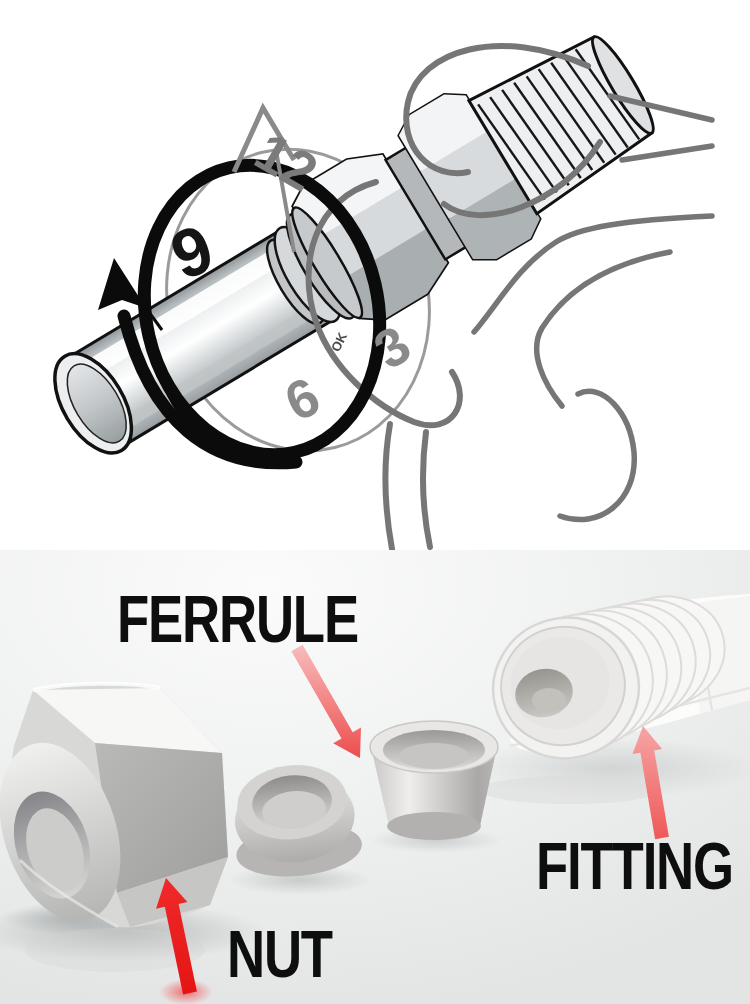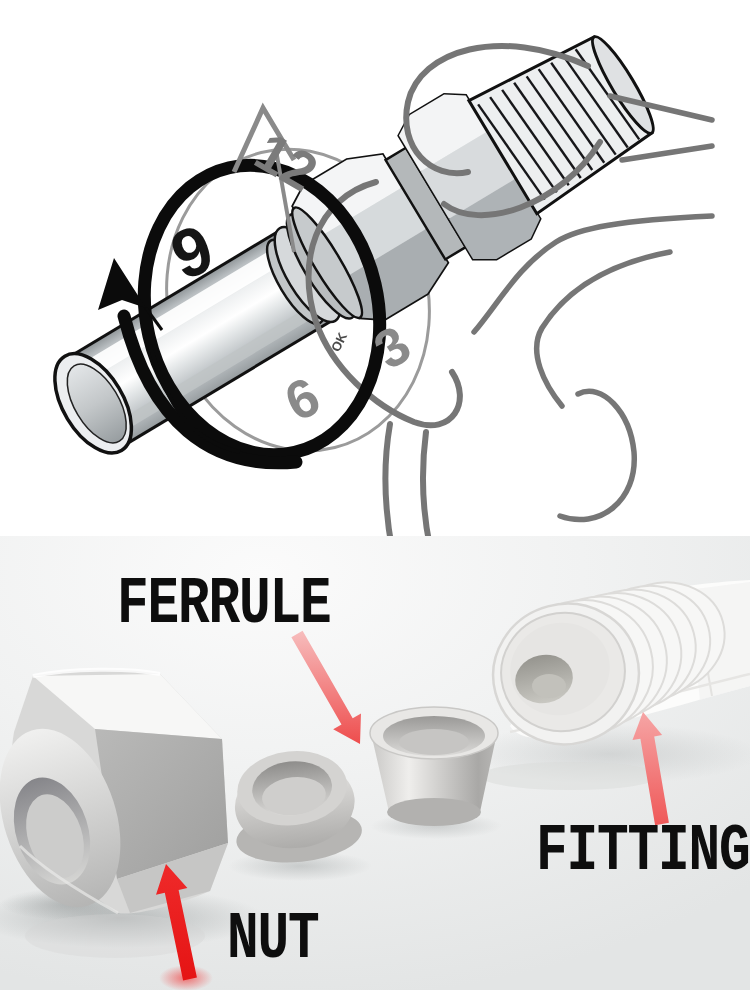--- a/index.html
+++ b/index.html
@@ -1,19 +1,19 @@
 <!DOCTYPE html>
 <html><head>
 <meta charset="utf-8">
 <style>
   html,body{margin:0;padding:0;background:#ffffff;}
   .stage{position:relative;width:750px;height:1004px;background:#ffffff;overflow:hidden;
          font-family:"Liberation Sans", sans-serif;}
   .diagram{position:absolute;left:0;top:0;width:750px;height:550px;background:#ffffff;}
-  .photo{position:absolute;left:0;top:536px;width:728px;height:454px;font-family:Liberation Mono, monospace;}
+  .photo{position:absolute;left:0;top:550px;width:728px;height:454px;}
   .photo svg{position:absolute;left:0;top:0;}
   .part-label{position:absolute;font-weight:700;font-size:66px;line-height:1;color:#0e0e0e;
               letter-spacing:-1.5px;transform:scaleX(.8);transform-origin:left top;white-space:nowrap;}
   svg text.clock-num{font-family:"Liberation Sans",sans-serif;font-weight:700;}
 </style>
 </head>
 <body>
 
 <div class="stage">
 

